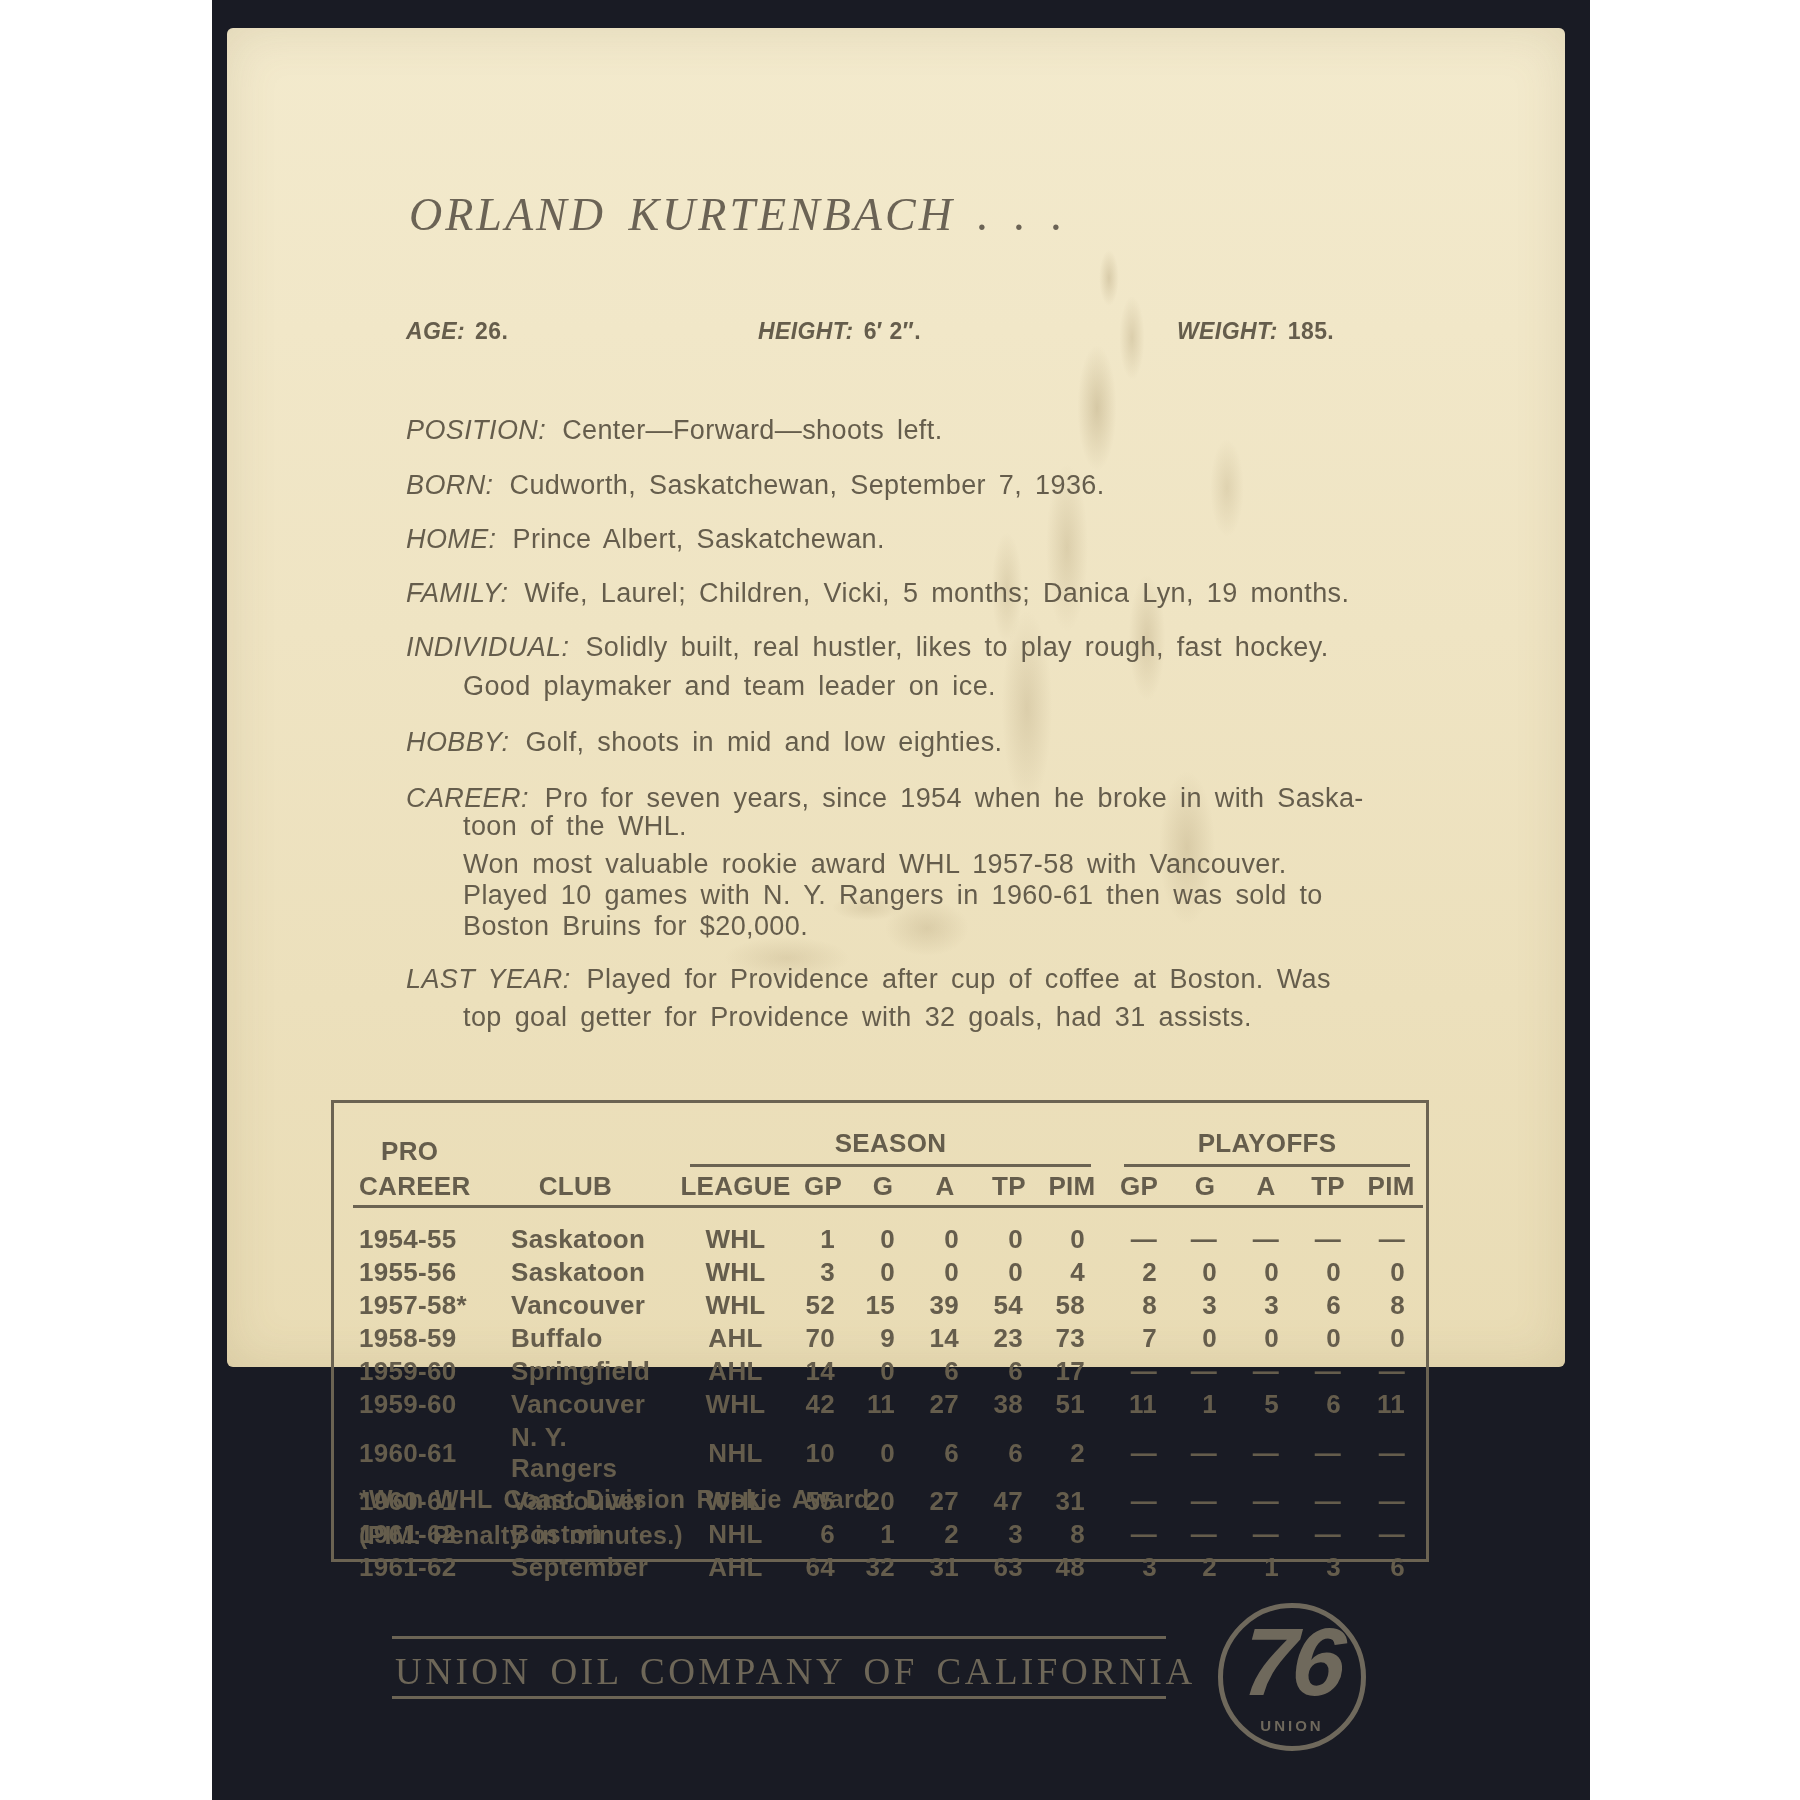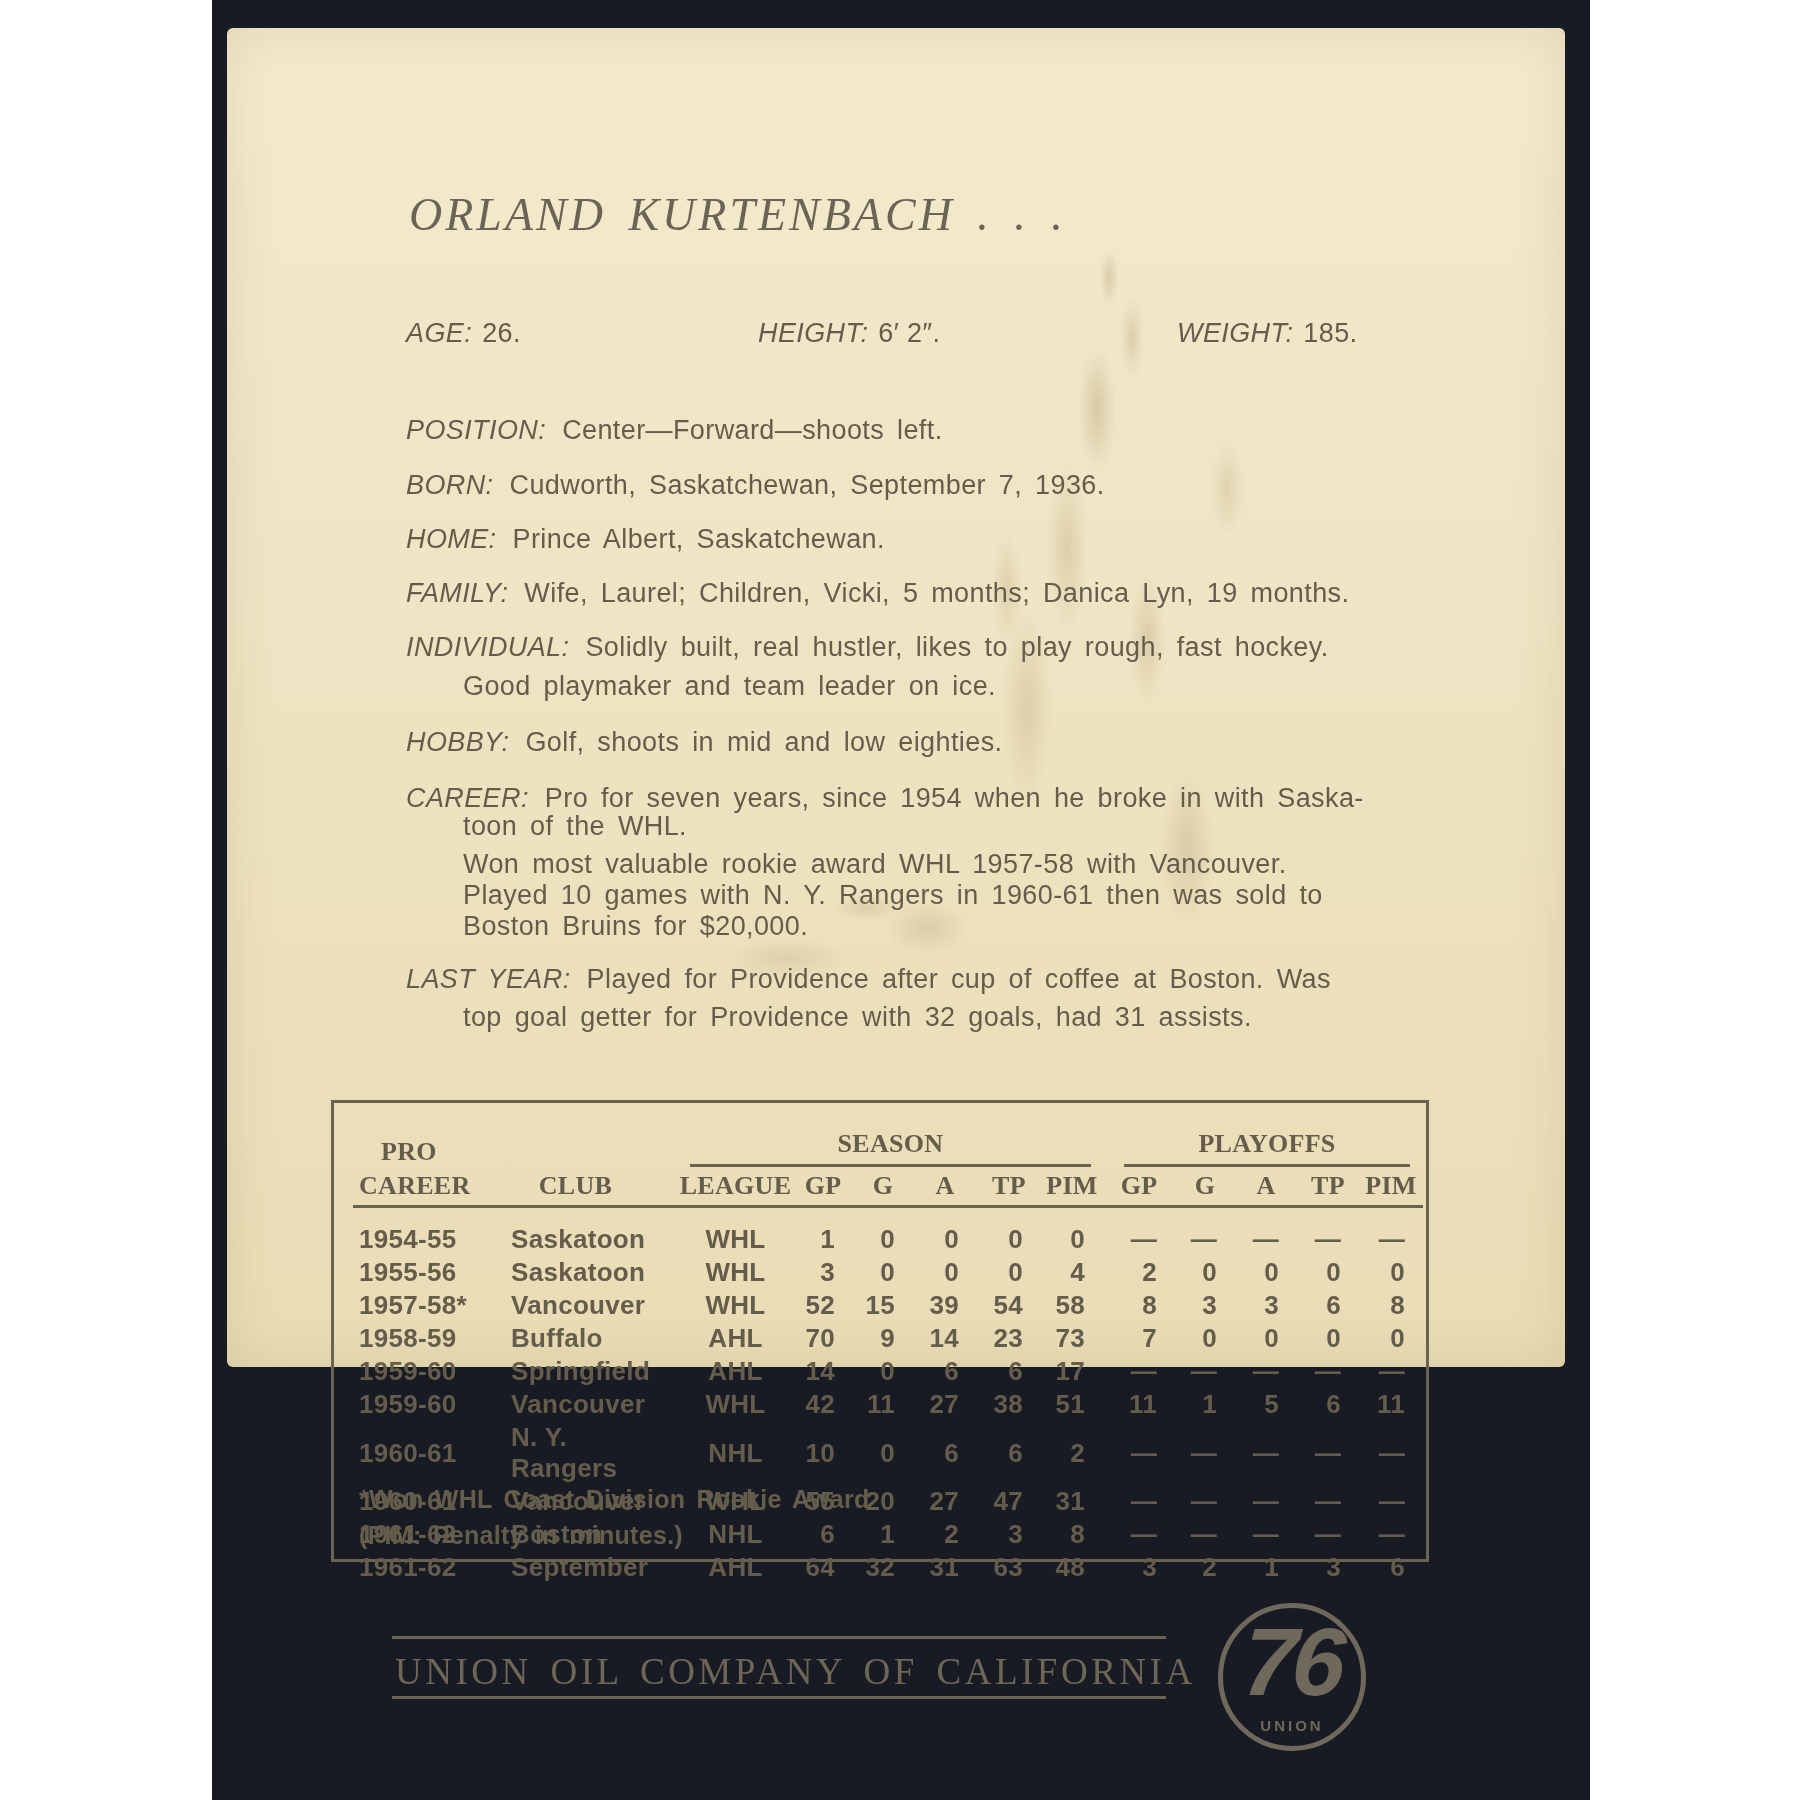--- a/index.html
+++ b/index.html
@@ -23,30 +23,30 @@
       radial-gradient(ellipse 60px 40px at 700px 900px, rgba(110,85,40,.14), transparent 70%),
       radial-gradient(ellipse 90px 30px at 560px 930px, rgba(110,85,40,.12), transparent 70%),
       radial-gradient(ellipse 50px 18px at 640px 880px, rgba(110,85,40,.13), transparent 70%);}
   .title{position:absolute;left:182px;top:160px;white-space:nowrap;
          font-family:"Liberation Serif",serif;font-style:italic;font-size:46px;
          letter-spacing:3px;word-spacing:8px;color:#6b6355;}
   .bio-line{position:absolute;left:179px;white-space:nowrap;font-weight:normal;font-size:27px;
             color:#655d4c;letter-spacing:.4px;word-spacing:5px;}
   .bio-line .lbl{font-style:italic;margin-right:16px;}
   .cont{left:236px;}
-  .vital{position:absolute;top:290px;white-space:nowrap;font-weight:normal;font-size:27px;
+  .vital{position:absolute;top:290px;white-space:nowrap;font-weight:bold;font-size:23px;
          color:#655d4c;letter-spacing:.4px;}
   .vital .lbl{font-style:italic;margin-right:10px;}
 
   
   .stats-box{position:absolute;left:104px;top:1072px;width:1098px;height:462px;
              border:3px solid #6b6352;box-sizing:border-box;}
   table.stats{position:absolute;left:19px;top:22px;width:1070px;border-collapse:collapse;
               table-layout:fixed;font-size:26px;font-weight:bold;color:#655d4c;letter-spacing:.3px;}
-  .stats th{font-weight:bold;padding:0;font-family:Liberation Serif, serif;}
+  .stats th{font-weight:bold;padding:0;}
   .group-row th{height:42px;vertical-align:bottom;}
   .g-pro{text-align:left;padding-left:28px !important;}
   .g-underline{display:block;border-bottom:3px solid #6b6352;padding-bottom:5px;text-align:center;
                margin:0 12px;}
   .g-playoffs .g-underline{margin:0 13px 0 21px;}
   .cols-row th{height:38px;border-bottom:3px solid #6b6352;vertical-align:middle;text-align:center;}
   .th-career{text-align:left !important;padding-left:6px !important;}
   .th-club{padding-right:30px !important;}
   .stats td{height:27px;vertical-align:middle;}
   .stats tbody tr:first-child td{padding-top:16px;}

